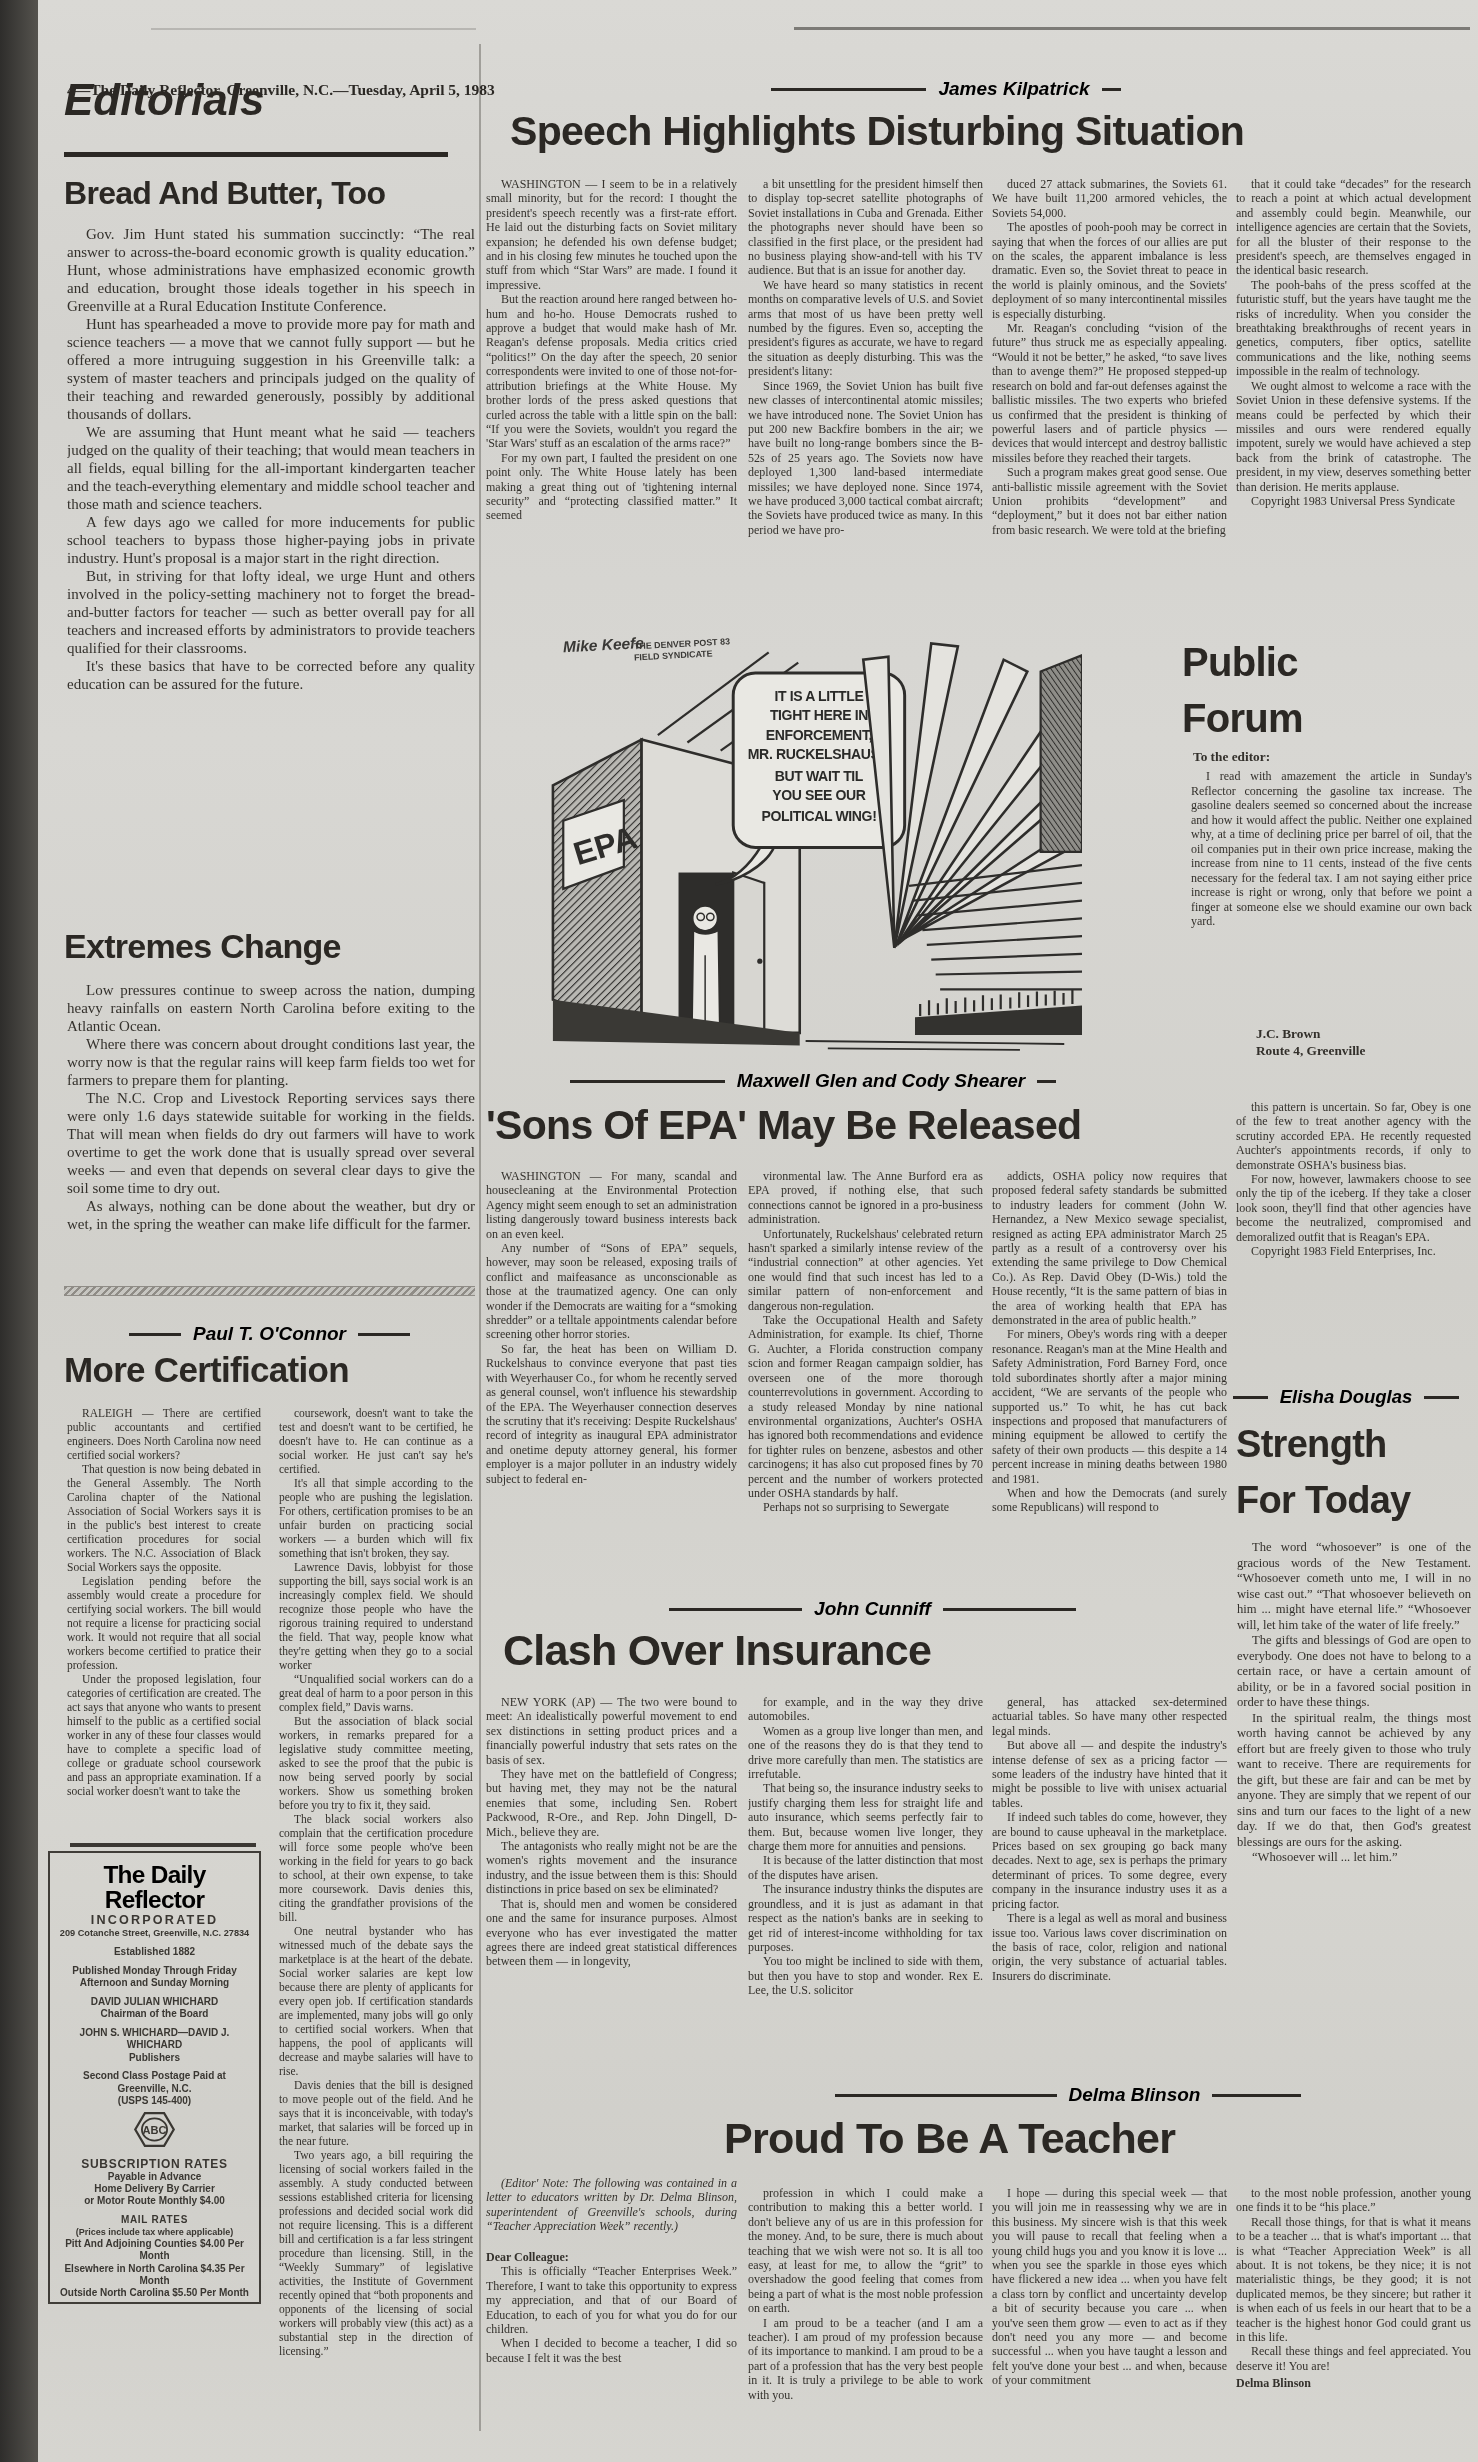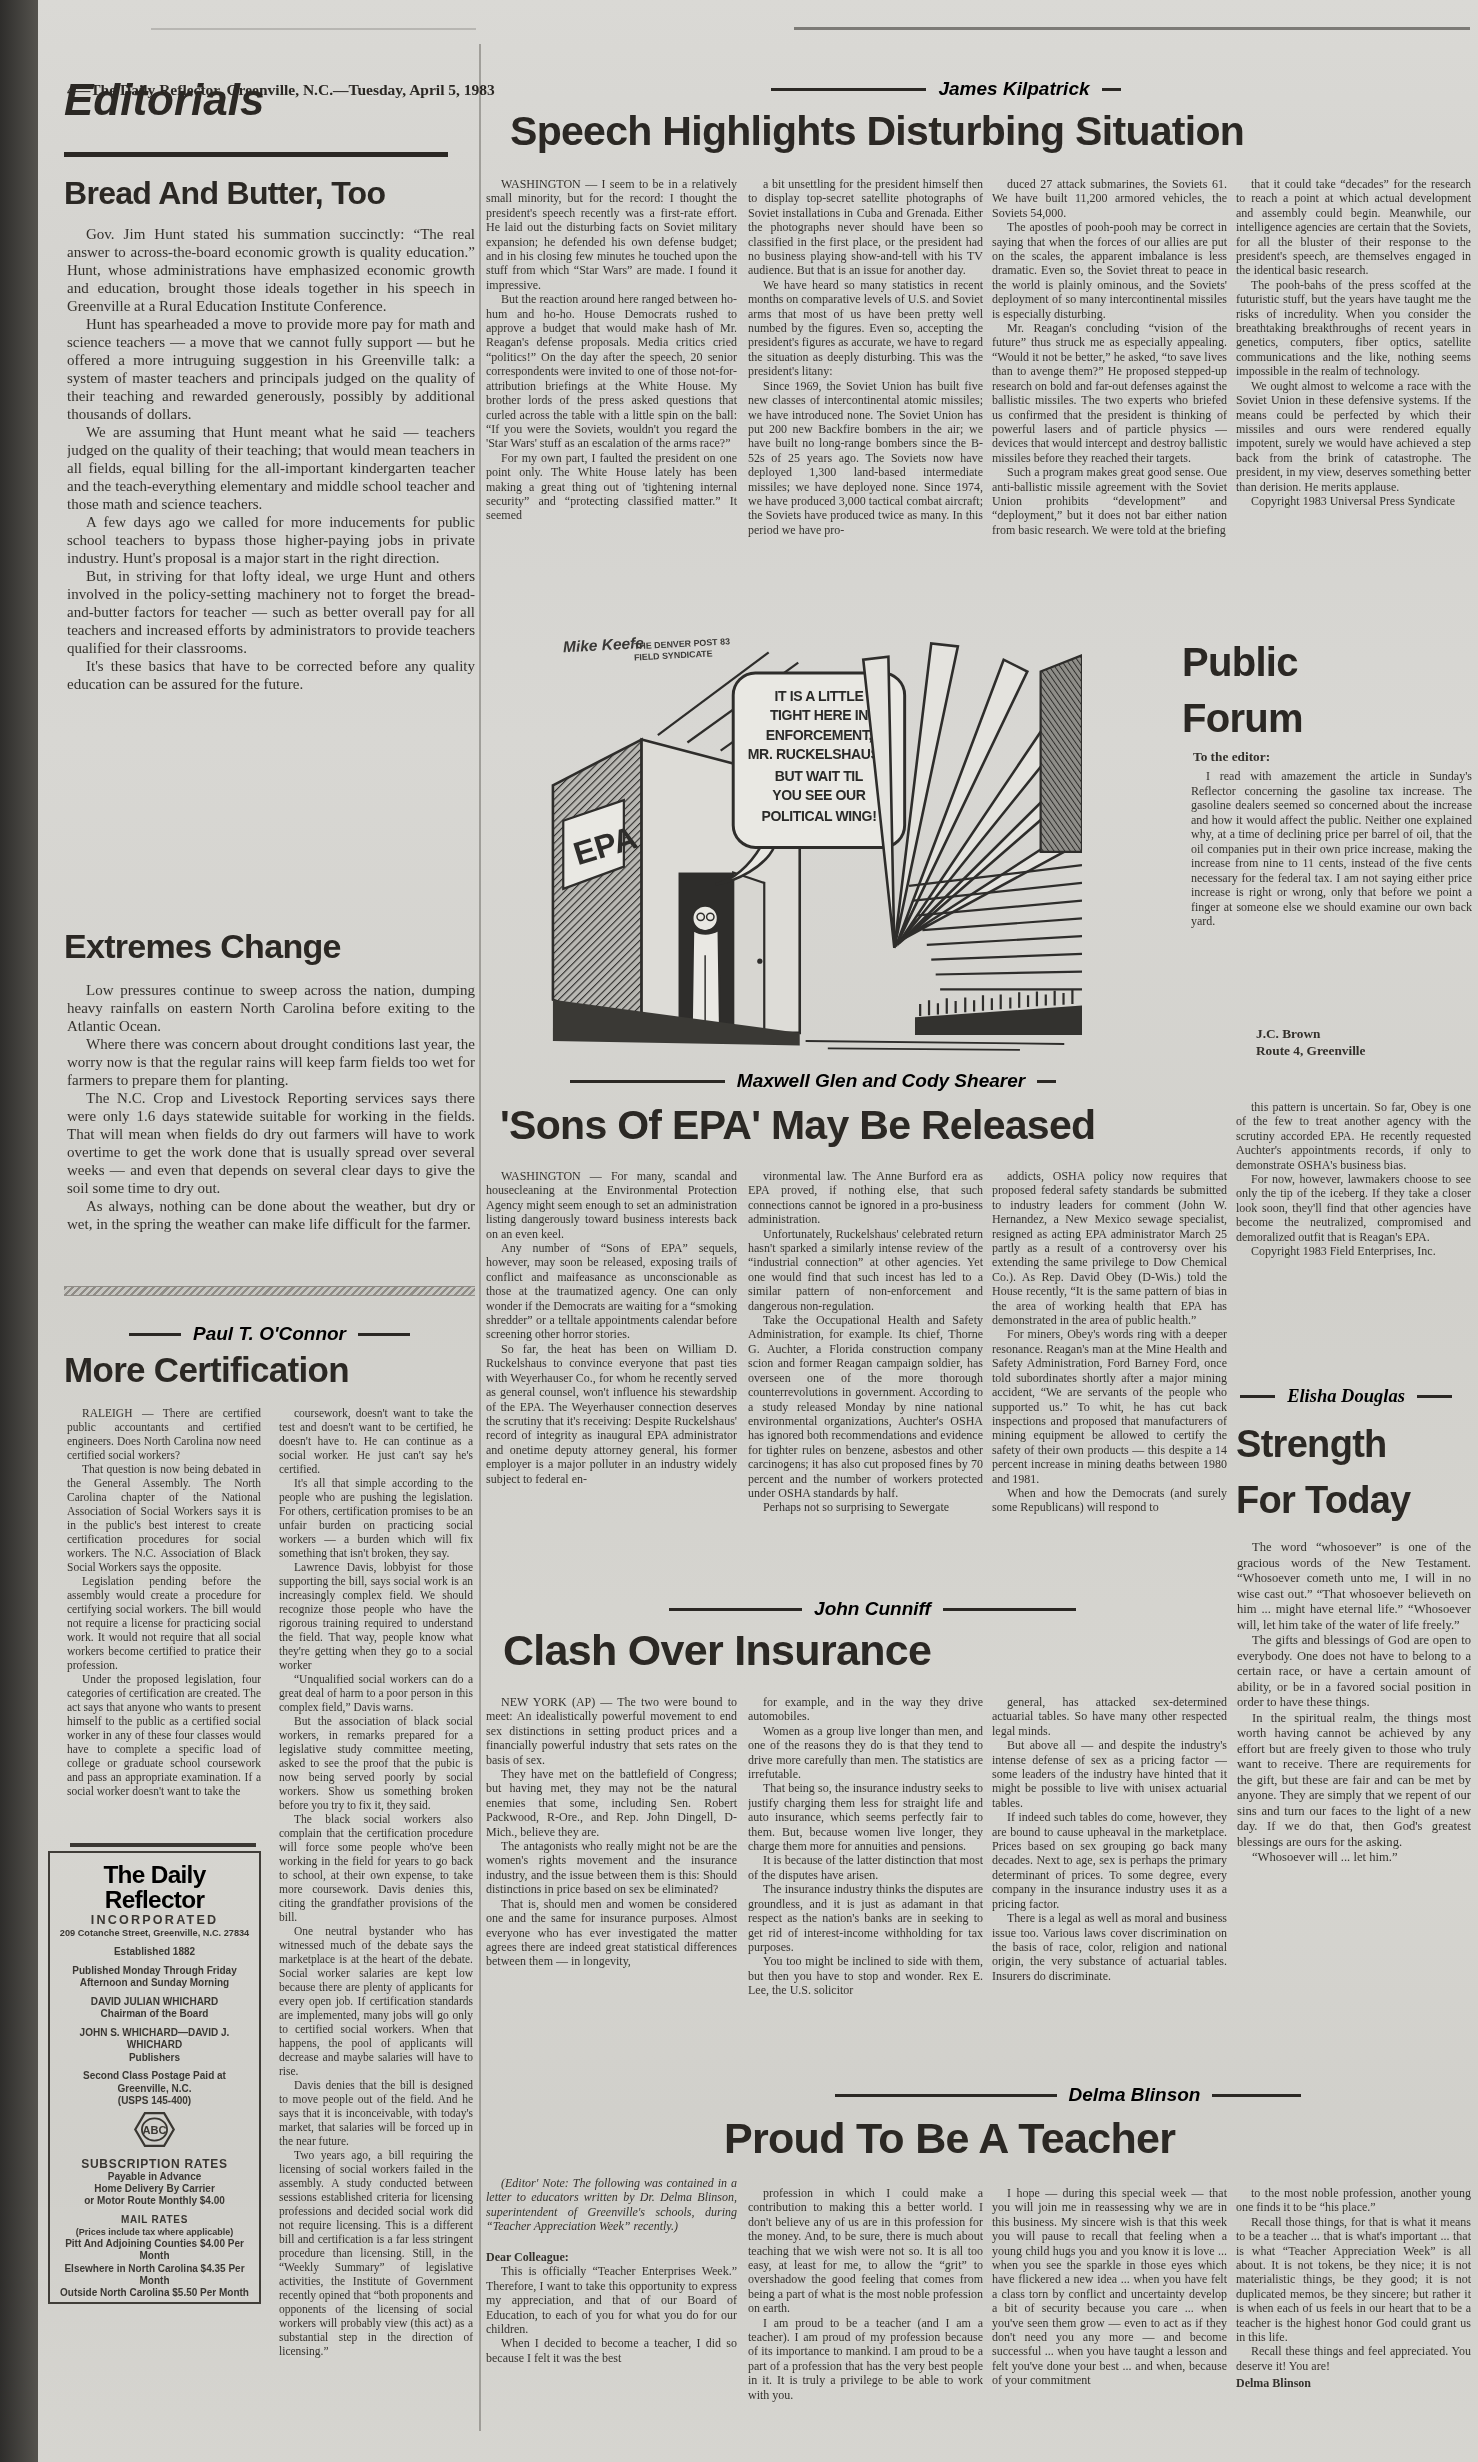--- a/index.html
+++ b/index.html
@@ -280,21 +280,21 @@
     <p>I read with amazement the article in Sunday's Reflector concerning the gasoline tax increase. The gasoline dealers seemed so concerned about the increase and how it would affect the public. Neither one explained why, at a time of declining price per barrel of oil, that the oil companies put in their own price increase, making the increase from nine to 11 cents, instead of the five cents necessary for the federal tax. I am not saying either price increase is right or wrong, only that before we point a finger at someone else we should examine our own back yard.</p>
   </div>
 <div class="pf-sign" style="top:1026px;">J.C. Brown</div>
 <div class="pf-sign" style="top:1043px;">Route 4, Greenville</div>
 
 <div class="byline" style="left:532px; top:1070px; width:562px;">
   <span class="brule" style="width:155px;"></span>
   <span>Maxwell Glen and Cody Shearer</span>
   <span class="brule" style="width:19px;"></span>
 </div>
-<div class="head" style="left:500px; top:1103px; width:968px; font-size:41px;">'Sons Of EPA' May Be Released</div>
+<div class="head" style="left:486px; top:1103px; width:968px; font-size:41px;">'Sons Of EPA' May Be Released</div>
 <div class="article-col" style="left:486px; top:1169px; width:251px; height:415px;">
     <p>WASHINGTON — For many, scandal and housecleaning at the Environmental Protection Agency might seem enough to set an administration listing dangerously toward business interests back on an even keel.</p>
     <p>Any number of “Sons of EPA” sequels, however, may soon be released, exposing trails of conflict and maifeasance as unconscionable as those at the traumatized agency. One can only wonder if the Democrats are waiting for a “smoking shredder” or a telltale appointments calendar before screening other horror stories.</p>
     <p>So far, the heat has been on William D. Ruckelshaus to convince everyone that past ties with Weyerhauser Co., for whom he recently served as general counsel, won't influence his stewardship of the EPA. The Weyerhauser connection deserves the scrutiny that it's receiving: Despite Ruckelshaus' record of integrity as inaugural EPA administrator and onetime deputy attorney general, his former employer is a major polluter in an industry widely subject to federal en-</p>
   </div>
 <div class="article-col" style="left:748px; top:1169px; width:235px; height:415px;">
     <p>vironmental law. The Anne Burford era as EPA proved, if nothing else, that such connections cannot be ignored in a pro-business administration.</p>
     <p>Unfortunately, Ruckelshaus' celebrated return hasn't sparked a similarly intense review of the “industrial connection” at other agencies. Yet one would find that such incest has led to a similar pattern of non-enforcement and dangerous non-regulation.</p>
     <p>Take the Occupational Health and Safety Administration, for example. Its chief, Thorne G. Auchter, a Florida construction company scion and former Reagan campaign soldier, has overseen one of the more thorough counterrevolutions in government. According to a study released Monday by nine national environmental organizations, Auchter's OSHA has ignored both recommendations and evidence for tighter rules on benzene, asbestos and other carcinogens; it has also cut proposed fines by 70 percent and the number of workers protected under OSHA standards by half.</p>
     <p>Perhaps not so surprising to Sewergate</p>
@@ -303,21 +303,21 @@
     <p>addicts, OSHA policy now requires that proposed federal safety standards be submitted to industry leaders for comment (John W. Hernandez, a New Mexico sewage specialist, resigned as acting EPA administrator March 25 partly as a result of a controversy over his extending the same privilege to Dow Chemical Co.). As Rep. David Obey (D-Wis.) told the House recently, “It is the same pattern of bias in the area of working health that EPA has demonstrated in the area of public health.”</p>
     <p>For miners, Obey's words ring with a deeper resonance. Reagan's man at the Mine Health and Safety Administration, Ford Barney Ford, once told subordinates shortly after a major mining accident, “We are servants of the people who supported us.” To whit, he has cut back inspections and proposed that manufacturers of mining equipment be allowed to certify the safety of their own products — this despite a 14 percent increase in mining deaths between 1980 and 1981.</p>
     <p>When and how the Democrats (and surely some Republicans) will respond to</p>
   </div>
 <div class="article-col" style="left:1236px; top:1100px; width:235px; height:265px;">
     <p>this pattern is uncertain. So far, Obey is one of the few to treat another agency with the scrutiny accorded EPA. He recently requested Auchter's appointments records, if only to demonstrate OSHA's business bias.</p>
     <p>For now, however, lawmakers choose to see only the tip of the iceberg. If they take a closer look soon, they'll find that other agencies have become the neutralized, compromised and demoralized outfit that is Reagan's EPA.</p>
     <p>Copyright 1983 Field Enterprises, Inc.</p>
   </div>
 
-<div class="byline" style="left:1221px; top:1386px; width:250px; font-size:18.5px;font-family:Liberation Serif, serif;">
+<div class="byline" style="left:1221px; top:1386px; width:250px; font-size:18.5px;">
   <span class="brule" style="width:35px;"></span>
   <span>Elisha Douglas</span>
   <span class="brule" style="width:35px;"></span>
 </div>
 <div class="head" style="left:1236px; top:1416px; width:235px; font-size:38px; line-height:56px;">
   <div>Strength</div>
   <div>For Today</div>
 </div>
 <div class="article-col dg-body" style="left:1237px; top:1540px; width:234px; height:508px;">
     <p>The word “whosoever” is one of the gracious words of the New Testament. “Whosoever cometh unto me, I will in no wise cast out.” “That whosoever believeth on him ... might have eternal life.” “Whosoever will, let him take of the water of life freely.”</p>

